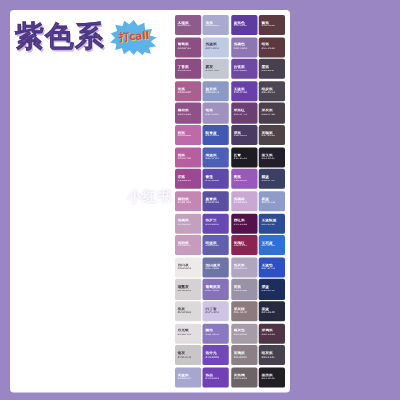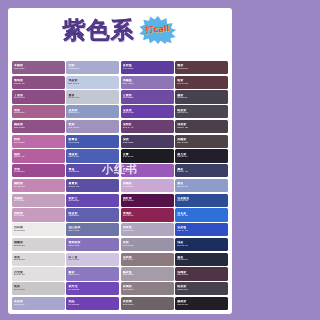--- a/index.html
+++ b/index.html
@@ -24,21 +24,21 @@
   }
   .card {
     position: relative;
     width: 100%;
     height: 100%;
     background: #ffffff;
     border-radius: 3px;
     box-sizing: border-box;
     padding: 4px 4px 4px 4px;
     display: flex;
-    flex-direction: column;
+    flex-direction: row;
     overflow: hidden;
     gap: 13px;
   }
   
   .header {
     position: relative;
     height: 36px;
     flex: 0 0 36px;
     display: flex;
     align-items: center;
@@ -116,21 +116,21 @@
     overflow: hidden;
     opacity: 0.92;
   }
   .light-text { color: #ffffff; }
   .dark-text  { color: #3a3340; }
   
   .watermark {
     position: absolute;
     left: 0;
     right: 0;
-    top: 154px;
+    top: 142px;
     text-align: center;
     font-size: 11px;
     font-weight: bold;
     color: rgba(255,255,255,0.82);
     letter-spacing: 1px;
     pointer-events: none;
     text-shadow: 0 0 2px rgba(120,90,170,0.35);
   }
 </style>
 </head>

